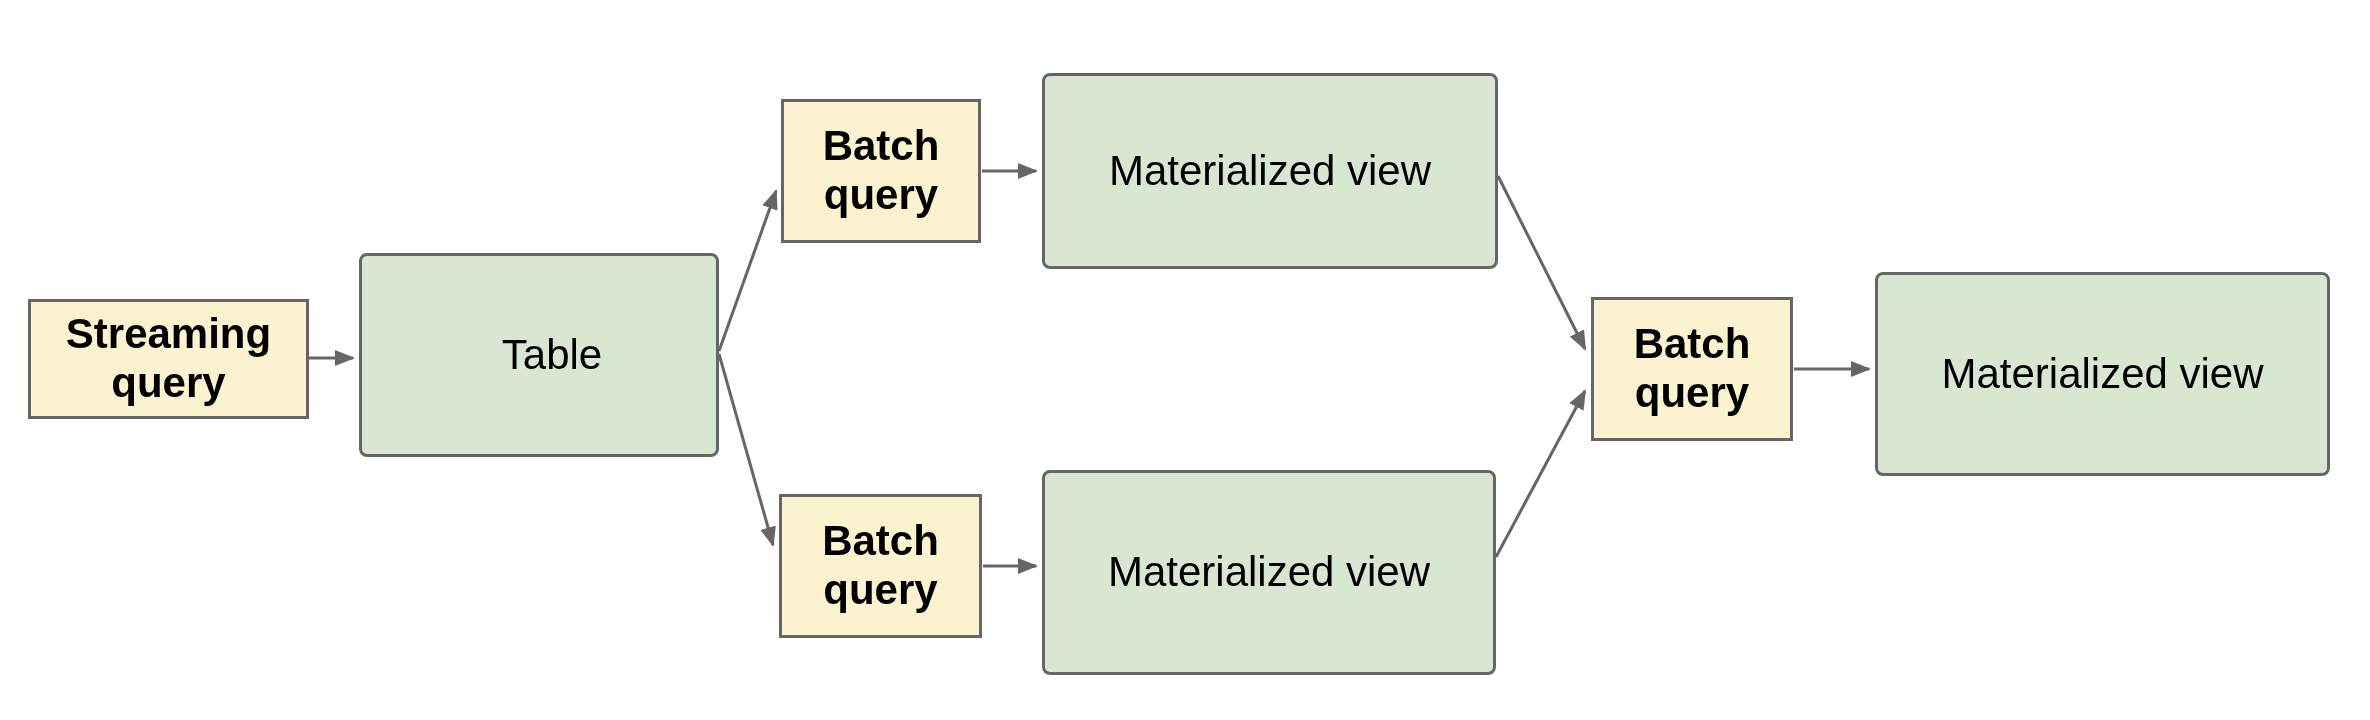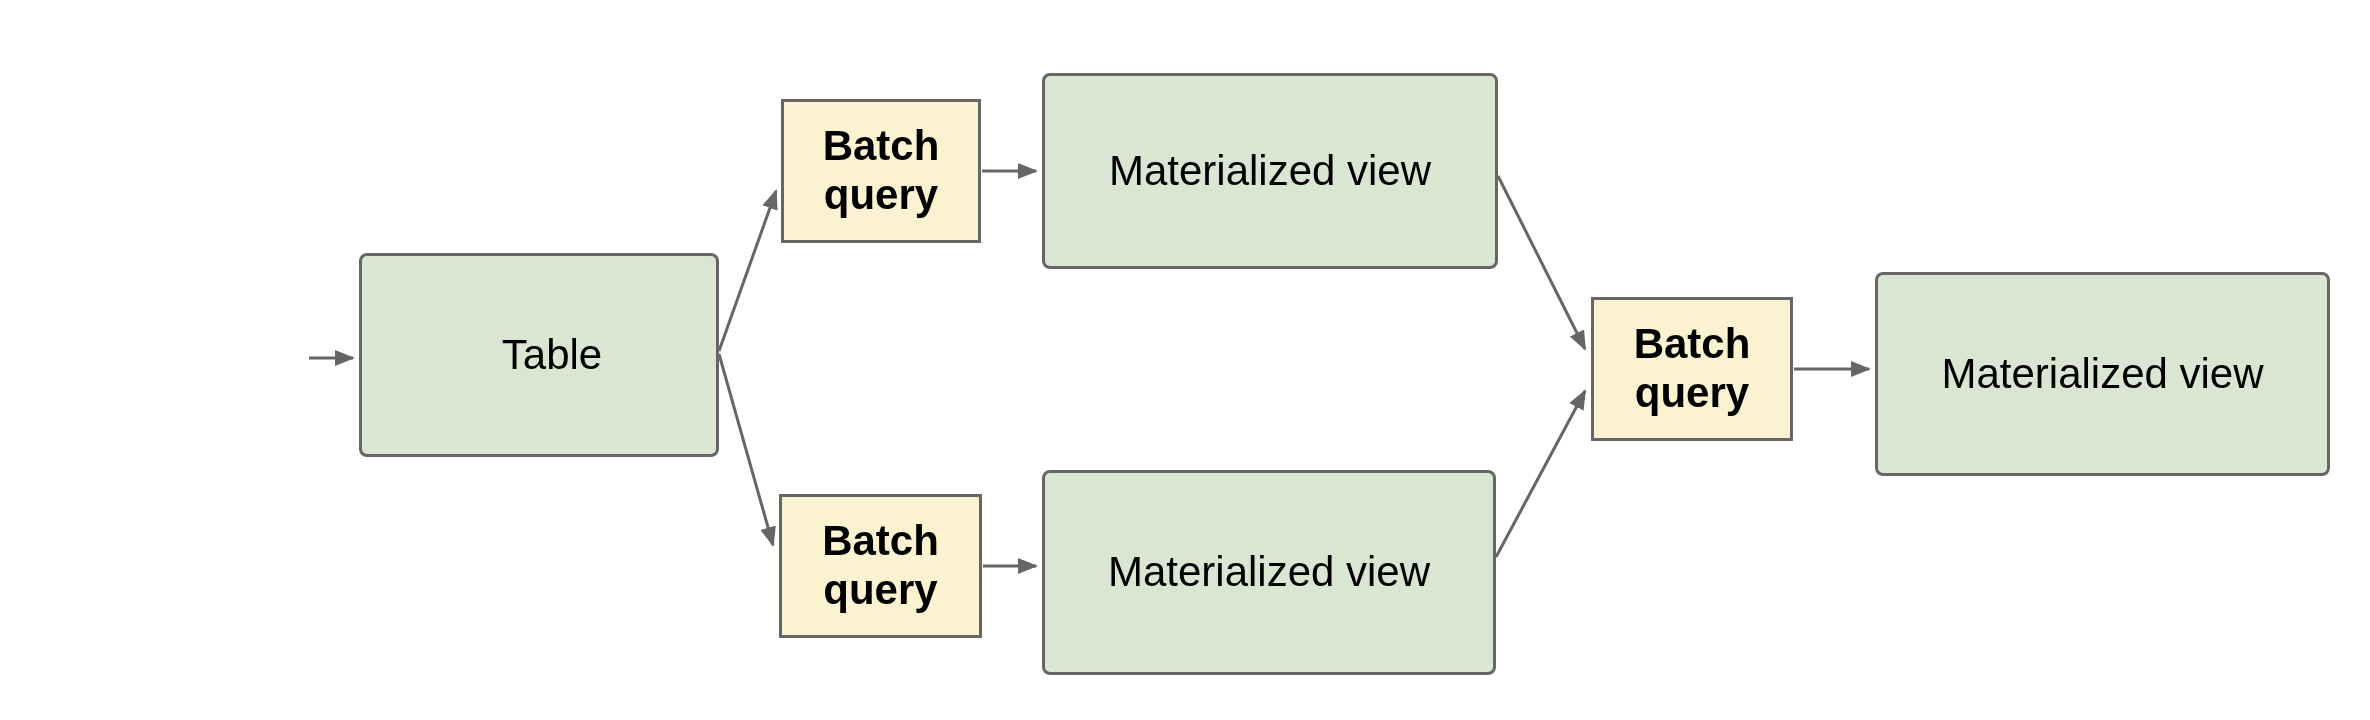--- a/index.html
+++ b/index.html
@@ -70,20 +70,23 @@
       <line x1="719" y1="351" x2="776" y2="191" marker-end="url(#arrow)"></line>
       <line x1="719" y1="354" x2="773" y2="545" marker-end="url(#arrow)"></line>
       <line x1="982" y1="171" x2="1036" y2="171" marker-end="url(#arrow)"></line>
       <line x1="983" y1="566" x2="1036" y2="566" marker-end="url(#arrow)"></line>
       <line x1="1498" y1="176" x2="1585" y2="349" marker-end="url(#arrow)"></line>
       <line x1="1496" y1="557" x2="1585" y2="391" marker-end="url(#arrow)"></line>
       <line x1="1794" y1="369" x2="1869" y2="369" marker-end="url(#arrow)"></line>
     </g>
   </svg>
 
+  <div class="node query" id="n-streaming">
+    <span class="lbl">Streaming query</span>
+  </div>
 
   <div class="node view" id="n-table">
     <span class="lbl">Table</span>
   </div>
 
   <div class="node query" id="n-batch-top">
     <span class="lbl">Batch query</span>
   </div>
 
   <div class="node view" id="n-mv-top">

